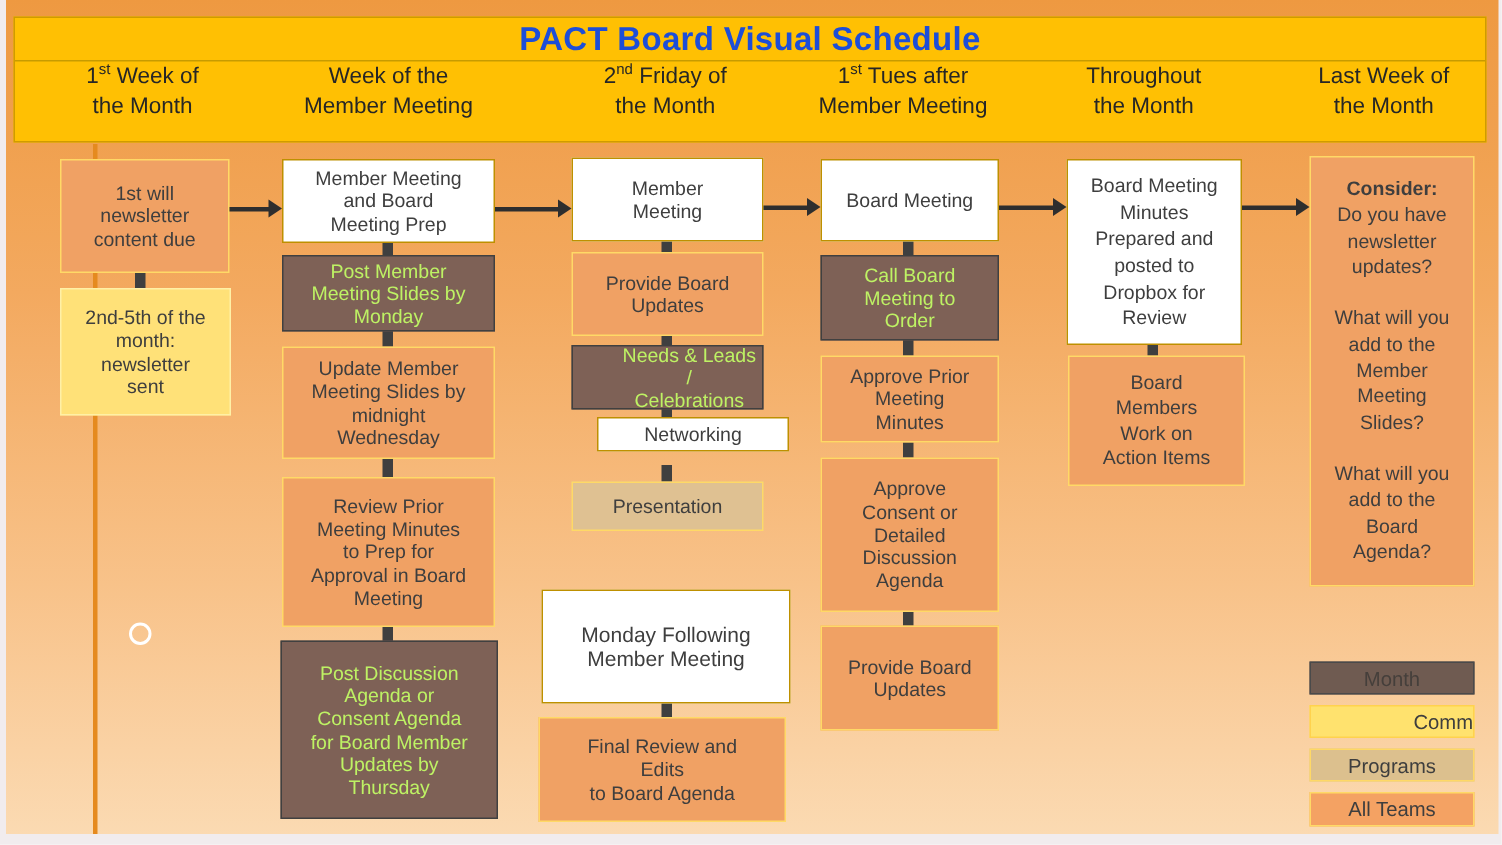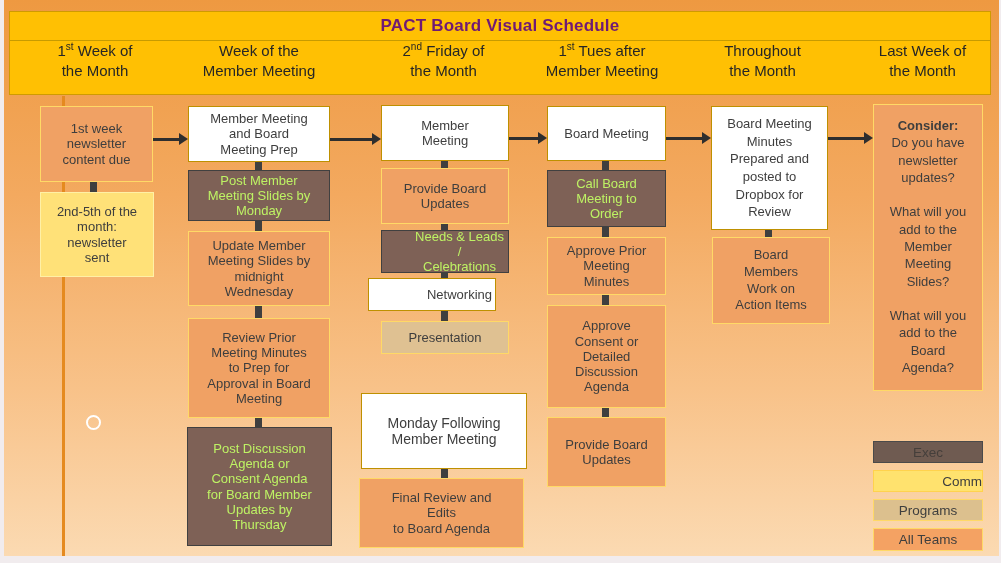--- a/index.html
+++ b/index.html
@@ -3,21 +3,21 @@
 <meta charset="utf-8">
 <style>
   html,body{margin:0;padding:0;}
   body{font-family:"Liberation Sans", sans-serif;}
   .screen{position:relative;width:1001px;height:563px;background:#F1ECEE;overflow:hidden;}
   .slide{position:absolute;left:4px;top:0;width:995px;height:556px;
     background:linear-gradient(to bottom,#EE9941 0%,#F3A95F 35%,#F8C289 70%,#FBDAB2 100%);}
   
   .band{position:absolute;left:9px;top:11px;width:982px;height:84px;background:#FFC003;border:1px solid #CF9B00;box-sizing:border-box;}
   .band-title{height:28px;border-bottom:1px solid #C79B00;display:flex;align-items:center;justify-content:center;
-    font-size:17px;font-weight:bold;color:#701a75;letter-spacing:.2px;}
+    font-size:22px;font-weight:bold;color:#1d4ed8;letter-spacing:.2px;}
   .hdr{position:absolute;top:40px;height:54px;display:flex;justify-content:center;
     text-align:center;font-size:15px;color:#262626;line-height:1.3;}
   .hdr sup{font-size:10px;}
   .h1{left:15px;width:160px;}
   .h2{left:179px;width:160px;}
   .h3{left:361px;width:165px;}
   .h4{left:512px;width:180px;}
   .h5{left:680px;width:165px;}
   .h6{left:840px;width:165px;}
   
@@ -35,21 +35,21 @@
   .c1b1{left:40px;top:106px;width:113px;height:76px;}
   .c1b2{left:40px;top:192px;width:114px;height:85px;}
   .c2b1{left:188px;top:106px;width:142px;height:56px;}
   .c2b2{left:188px;top:170px;width:142px;height:51px;}
   .c2b3{left:188px;top:231px;width:142px;height:75px;}
   .c2b4{left:188px;top:318px;width:142px;height:100px;}
   .c2b5{left:187px;top:427px;width:145px;height:119px;}
   .c3b1{left:381px;top:105px;width:128px;height:56px;}
   .c3b2{left:381px;top:168px;width:128px;height:56px;}
   .c3b3{left:381px;top:230px;width:128px;height:43px;padding-left:32px;}
-  .c3b4{left:368px;top:278px;width:128px;height:33px;justify-content:flex-end;}
+  .c3b4{left:398px;top:278px;width:128px;height:23px;}
   .c3b5{left:381px;top:321px;width:128px;height:33px;}
   .c3b6{left:361px;top:393px;width:166px;height:76px;font-size:14px;}
   .c3b7{left:359px;top:478px;width:165px;height:70px;}
   .c4b1{left:547px;top:106px;width:119px;height:55px;}
   .c4b2{left:547px;top:170px;width:119px;height:57px;}
   .c4b3{left:547px;top:237px;width:119px;height:58px;}
   .c4b4{left:547px;top:305px;width:119px;height:103px;}
   .c4b5{left:547px;top:417px;width:119px;height:70px;}
   .c5b1{left:711px;top:106px;width:117px;height:124px;}
   .c5b1 .bt{line-height:1.35;}
@@ -99,21 +99,21 @@
     <div><span></span><sup></sup><span>Throughout</span><br><span>the Month</span></div>
   </div>
   <div class="hdr h6">
     <div><span></span><sup></sup><span>Last Week of</span><br><span>the Month</span></div>
   </div>
 
   <div class="vline"></div>
   <div class="circle"></div>
 
   <div class="box v-orange c1b1">
-      <span class="bt">1st week
+      <span class="bt">1st will
 newsletter
 content due</span>
     </div>
   <div class="stub" style="left:90px;top:180px;height:14px;"></div>
   <div class="box v-yellow c1b2">
       <span class="bt">2nd-5th of the
 month:
 newsletter
 sent</span>
     </div>
@@ -244,21 +244,21 @@
 Meeting
 Slides?
 
 What will you
 add to the
 Board
 Agenda?</span>
   </div>
 
   <div class="legend-box lg-exec">
-      <span>Exec</span>
+      <span>Month</span>
     </div>
   <div class="legend-box lg-comm">
       <span>Comm</span>
     </div>
   <div class="legend-box lg-programs">
       <span>Programs</span>
     </div>
   <div class="legend-box lg-allteams">
       <span>All Teams</span>
     </div>

